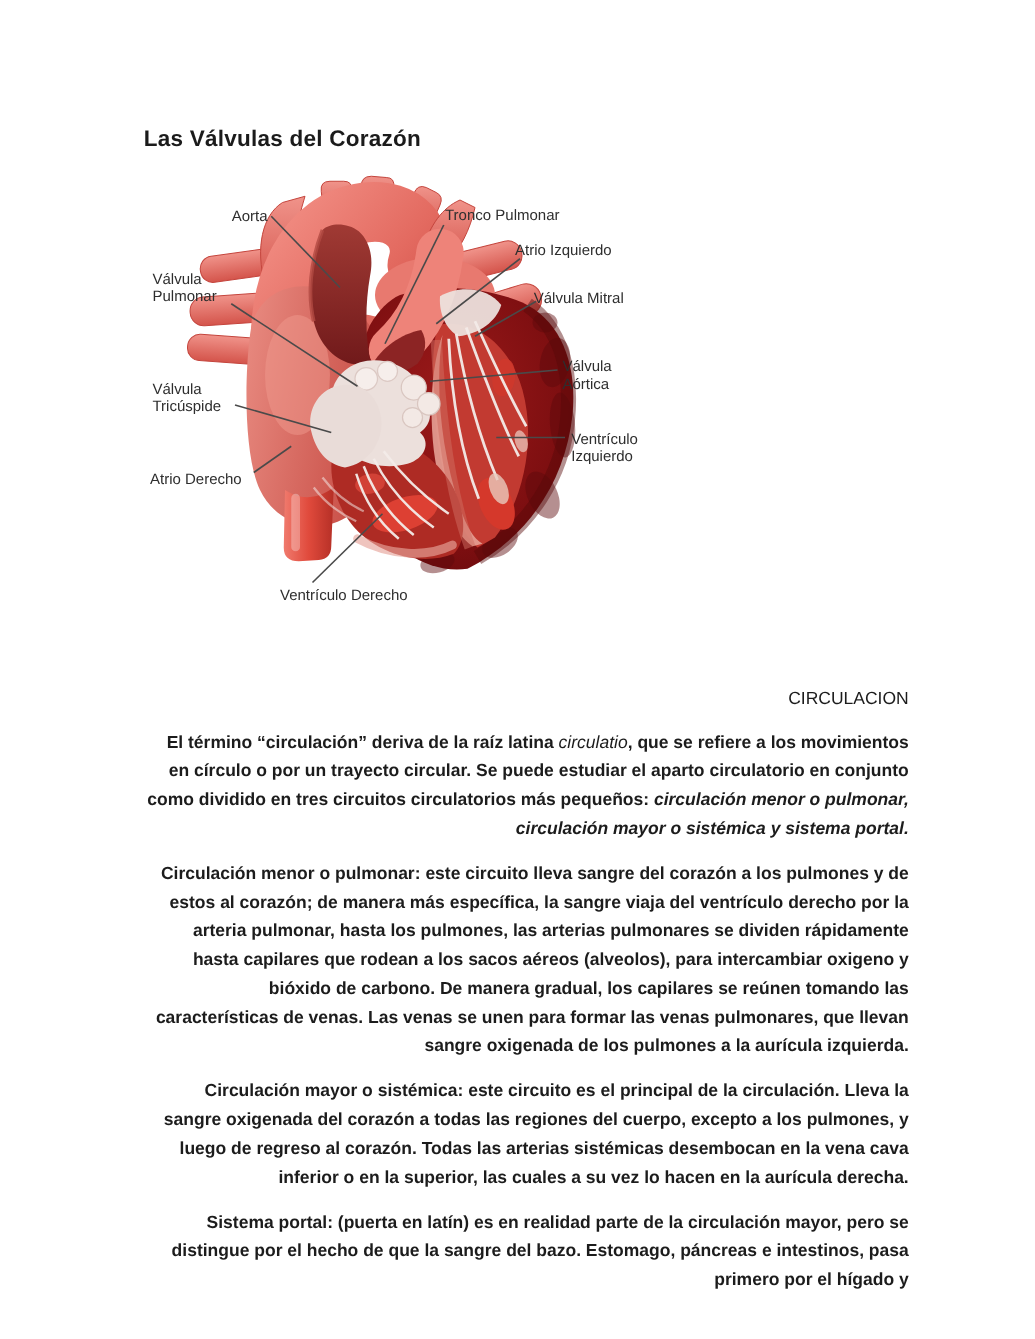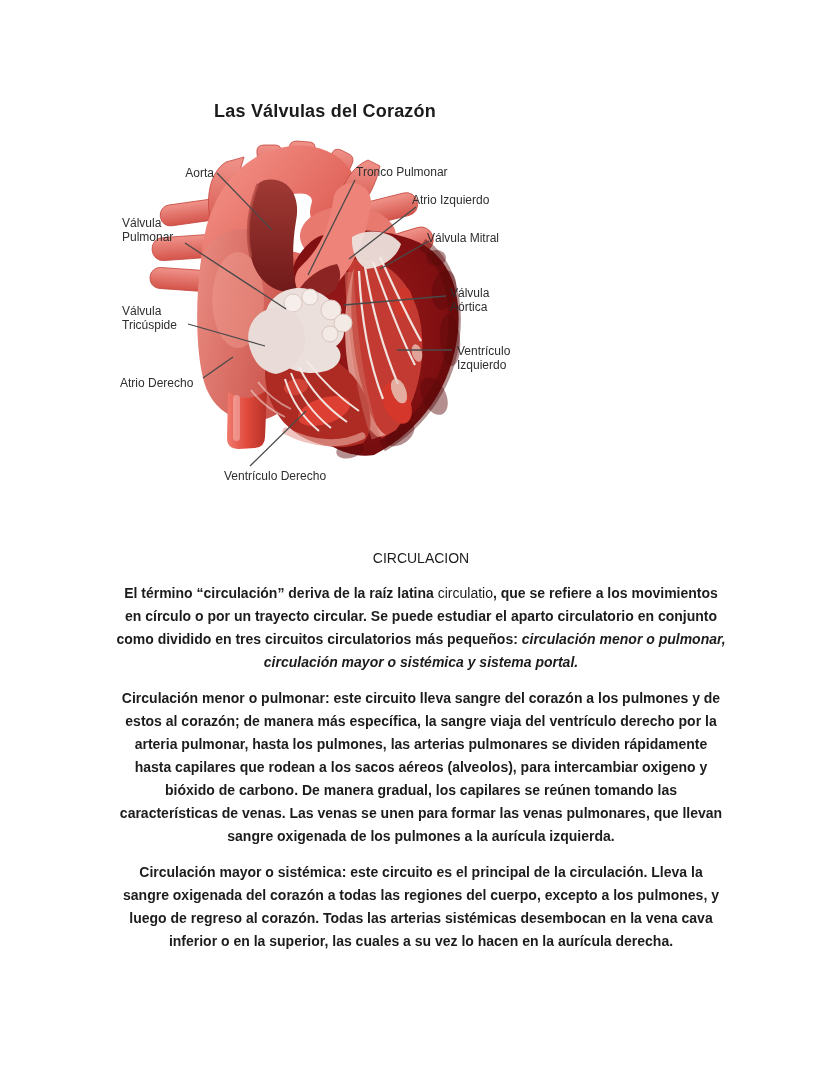--- a/index.html
+++ b/index.html
@@ -6,39 +6,39 @@
   .page{
     position:relative;
     width:828px;height:1071px;
     background:#ffffff;
     font-family:"Liberation Sans", sans-serif;
     color:#1c1c1c;
     overflow:hidden;
   }
   .doc-title{
     position:absolute;top:101px;left:115px;width:420px;
-    text-align:center;font-size:18px;font-weight:bold;color:#1b1b1b;
+    font-size:18px;font-weight:bold;color:#1b1b1b;
     letter-spacing:.2px;
   }
   .figure{position:absolute;top:140px;left:100px;width:460px;height:370px;text-align:right;}
   .figure svg{width:100%;height:100%;display:block;}
   .diagram-label{
     font-family:"Liberation Sans", sans-serif;
     font-size:12px;fill:#2e2e2e;
   }
   .leader{stroke:#4a4a4a;stroke-width:1.3;}
   .doc-body{
     position:absolute;top:547px;left:115px;width:612px;
-    font-size:14px;line-height:23px;text-align:center;
+    font-size:14px;line-height:23px;text-align:right;
   }
   .section-heading{margin:0 0 12px 0;font-weight:400;}
   .doc-body p{margin:0 0 13px 0;}
   .run-normal{font-weight:700;font-style:normal;}
   .run-bold{font-weight:bold;}
-  .run-italic{}
+  .run-italic{font-style:italic;}
   .run-bold-italic{font-weight:bold;font-style:italic;}
 </style>
 </head>
 <body>
 
 <div class="page">
 
   <div class="doc-title">Las Válvulas del Corazón</div>
 
   <div class="figure">
@@ -211,15 +211,16 @@
         <text class="diagram-label" x="124" y="340">Ventrículo Derecho</text>
       </g>
     </svg>
   </div>
 
   <div class="doc-body">
     <div class="section-heading">CIRCULACION</div>
     <p><span class="run-normal">El término “circulación” deriva de la raíz latina </span><span class="run-italic">circulatio</span><span class="run-normal">, que se refiere a los movimientos en círculo o por un trayecto circular. Se puede estudiar el aparto circulatorio en conjunto como dividido en tres circuitos circulatorios más pequeños: </span><span class="run-bold-italic">circulación menor o pulmonar, circulación mayor o sistémica y sistema portal.</span></p>
     <p><span class="run-bold">Circulación menor o pulmonar:</span><span class="run-normal"> este circuito lleva sangre del corazón a los pulmones y de estos al corazón; de manera más específica, la sangre viaja del ventrículo derecho por la arteria pulmonar, hasta los pulmones, las arterias pulmonares se dividen rápidamente hasta capilares que rodean a los sacos aéreos  (alveolos), para intercambiar oxigeno y bióxido de carbono. De manera gradual, los capilares se reúnen tomando las características de venas. Las venas se unen para formar las venas pulmonares, que llevan sangre oxigenada de los pulmones a la aurícula izquierda.</span></p>
     <p><span class="run-bold">Circulación mayor o sistémica:</span><span class="run-normal"> este circuito es el principal de la circulación. Lleva la sangre oxigenada del corazón a todas las regiones del cuerpo, excepto a los pulmones, y luego de regreso al corazón. Todas las arterias sistémicas desembocan en la vena cava inferior o en la superior, las cuales a su vez lo hacen en la aurícula derecha.</span></p>
+    <p><span class="run-bold">Sistema portal:</span><span class="run-normal"> (puerta en latín) es en realidad parte de la circulación mayor, pero se distingue por el hecho de que la sangre del bazo. Estomago, páncreas e intestinos, pasa primero por el hígado y</span></p>
   </div>
 
 </div>
 
 </body></html>

